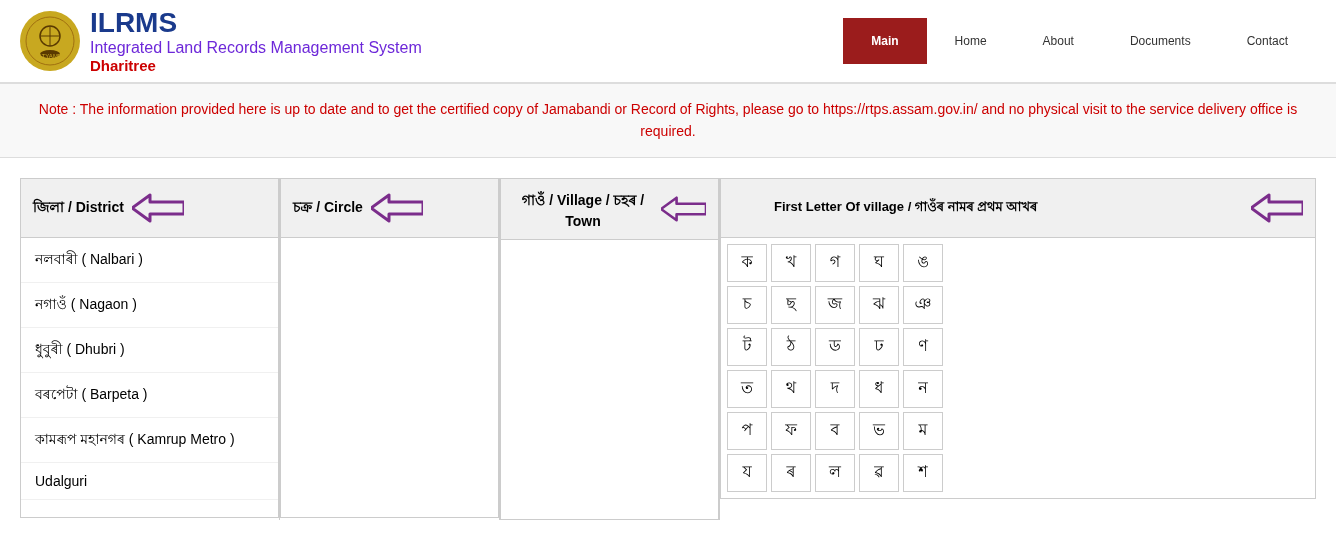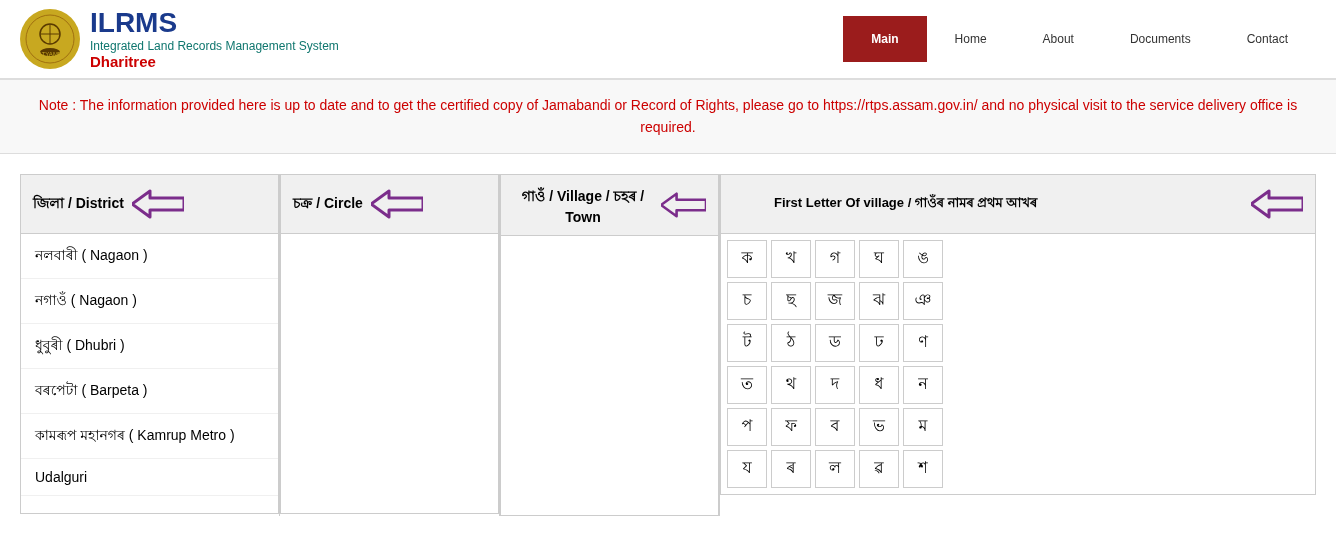--- a/index.html
+++ b/index.html
@@ -30,22 +30,22 @@
       font-size: 24px;
       color: #fff;
     }
     .logo-text h1 {
       font-size: 28px;
       font-weight: bold;
       color: #1a3a8c;
       line-height: 1.1;
     }
     .logo-text p {
-      font-size: 12px;
-      color: #0f766e;
+      font-size: 16px;
+      color: #6d28d9;
     }
     .logo-text .dharitree {
       color: #c00;
       font-weight: bold;
       font-size: 15px;
     }
     nav {
       display: flex;
       align-items: center;
       gap: 0;
@@ -214,21 +214,21 @@
 
   <div class="col-district">
     <div class="col-header">
       <span>জিলা / District</span>
 
       <svg width="52" height="30" viewBox="0 0 52 30" xmlns="http://www.w3.org/2000/svg">
         <polygon points="0,15 18,2 18,9 52,9 52,21 18,21 18,28" fill="none" stroke="#7b2d8b" stroke-width="3" stroke-linejoin="round"></polygon>
       </svg>
     </div>
     <div class="district-list">
-      <div class="district-item">নলবাৰী ( Nagaon )</div>
+      <div class="district-item">নলবাৰী ( Nalbari )</div>
       <div class="district-item">নগাওঁ ( Nagaon )</div>
       <div class="district-item">ধুবুৰী ( Dhubri )</div>
       <div class="district-item">বৰপেটা ( Barpeta )</div>
       <div class="district-item">কামৰূপ মহানগৰ ( Kamrup Metro )</div>
       <div class="district-item">Udalguri</div>
     </div>
   </div>
 
   <div class="col-circle">
     <div class="col-header">

